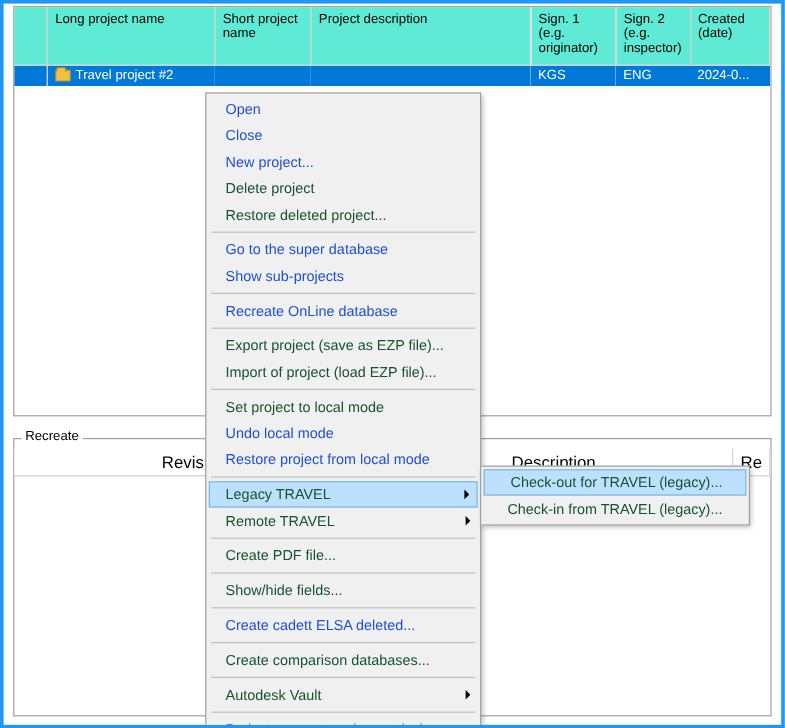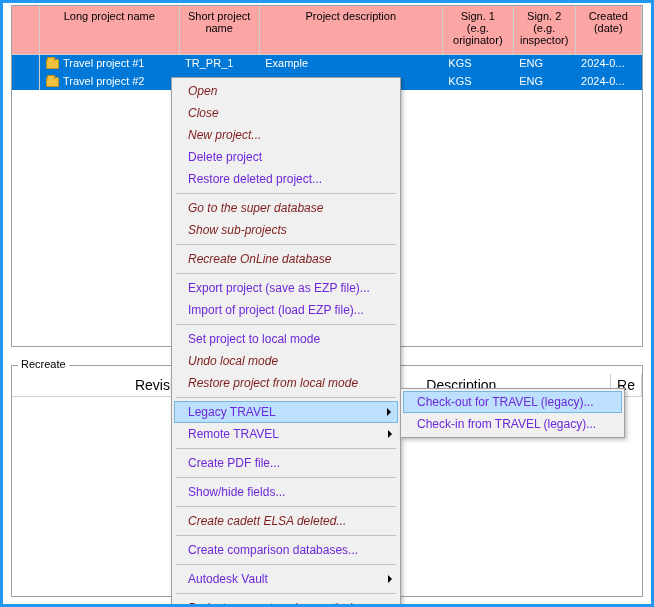--- a/index.html
+++ b/index.html
@@ -29,27 +29,27 @@
     padding: 0 3px;
     font-size: 11px;
     color: #000;
   }
   .table {
     width: 100%;
     border-collapse: collapse;
     table-layout: fixed;
   }
   .table th {
-    text-align: center;
+    text-align: left;
     font-weight: normal;
     font-size: 11px;
     padding: 4px 6px;
     border-right: 1px solid #d0d0d0;
     border-bottom: 1px solid #d0d0d0;
-    background: #fca5a5;
+    background: #5eead4;
     vertical-align: top;
     height: 48px;
     overflow: hidden;
   }
   .table td {
     padding: 2px 6px;
     font-size: 11px;
     color: #fff;
     overflow: hidden;
     white-space: nowrap;
@@ -90,25 +90,25 @@
     width: 230px;
     background: #f0f0f0;
     border: 1px solid #a0a0a0;
     box-shadow: 2px 2px 4px rgba(0,0,0,0.25);
     padding: 2px;
     z-index: 10;
   }
   .menu-item {
     padding: 4px 20px 4px 14px;
     font-size: 12px;
-    color: #6d28d9;
+    color: #14532d;
     position: relative;
     white-space: nowrap;
   }
-  .menu-item.disabled { color: #7f1d1d; font-style: italic; }
+  .menu-item.disabled { color: #1d4ed8; }
   .menu-item.highlight { background: #bde0ff; border:1px solid #7ab8e0; padding: 3px 19px 3px 13px;}
   .menu-sep { height: 1px; background: #c0c0c0; margin: 3px 2px; }
   .submenu-arrow {
     position: absolute;
     right: 6px; top: 50%;
     transform: translateY(-50%);
     width: 0; height: 0;
     border-top: 4px solid transparent;
     border-bottom: 4px solid transparent;
     border-left: 4px solid #000;
@@ -116,20 +116,21 @@
   
   .submenu {
     position: absolute;
     left: 397px; top: 385px;
     width: 225px;
     background: #f0f0f0;
     border: 1px solid #a0a0a0;
     box-shadow: 2px 2px 4px rgba(0,0,0,0.25);
     padding: 2px;
     z-index: 11;
+    text-align: right;
   }
   
   .rev-table {
     width: 100%;
     border-collapse: collapse;
     margin-top: 8px;
   }
   .rev-table th {
     text-align: center;
     font-weight: normal;
@@ -162,29 +163,20 @@
         <th>Short project name</th>
         <th>Project description</th>
         <th>Sign. 1 (e.g. originator)</th>
         <th>Sign. 2 (e.g. inspector)</th>
         <th>Created (date)</th>
       </tr>
     </thead>
     <tbody>
       <tr class="row-sel">
         <td></td>
-        <td><span class="folder-icon"></span><span>Travel project #1</span></td>
-        <td>TR_PR_1</td>
-        <td>Example</td>
-        <td>KGS</td>
-        <td>ENG</td>
-        <td>2024-0...</td>
-      </tr>
-      <tr class="row-sel">
-        <td></td>
         <td><span class="folder-icon"></span><span>Travel project #2</span></td>
         <td></td>
         <td></td>
         <td>KGS</td>
         <td>ENG</td>
         <td>2024-0...</td>
       </tr>
     </tbody>
   </table>
 </div>

